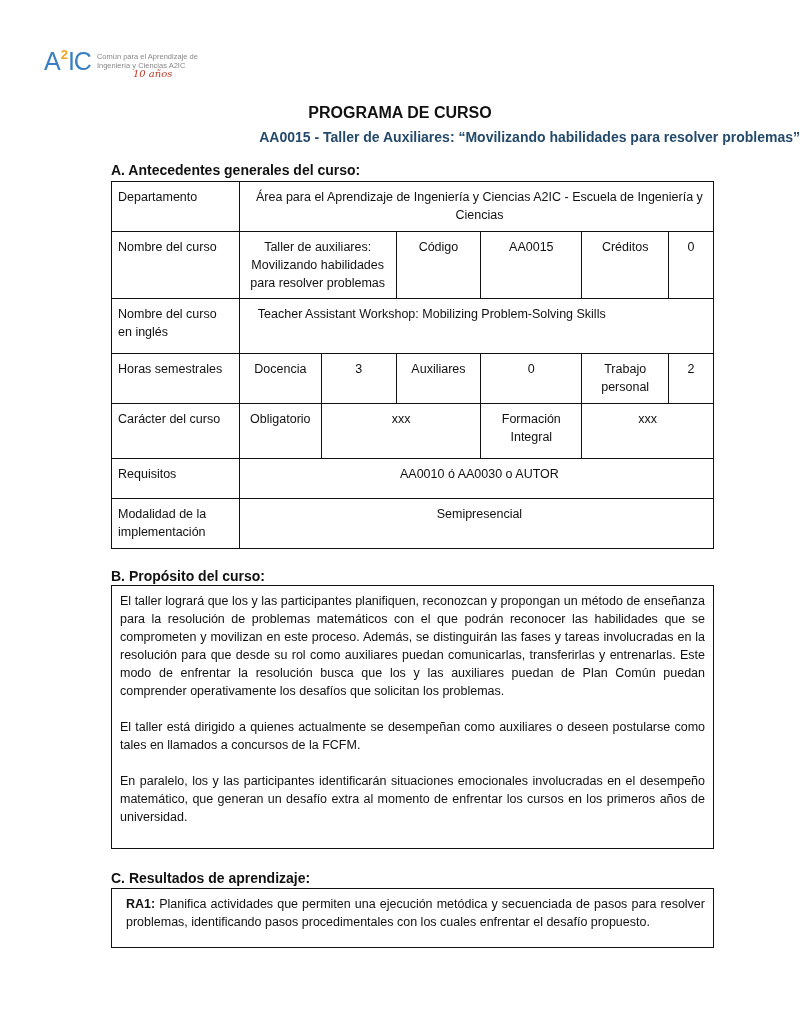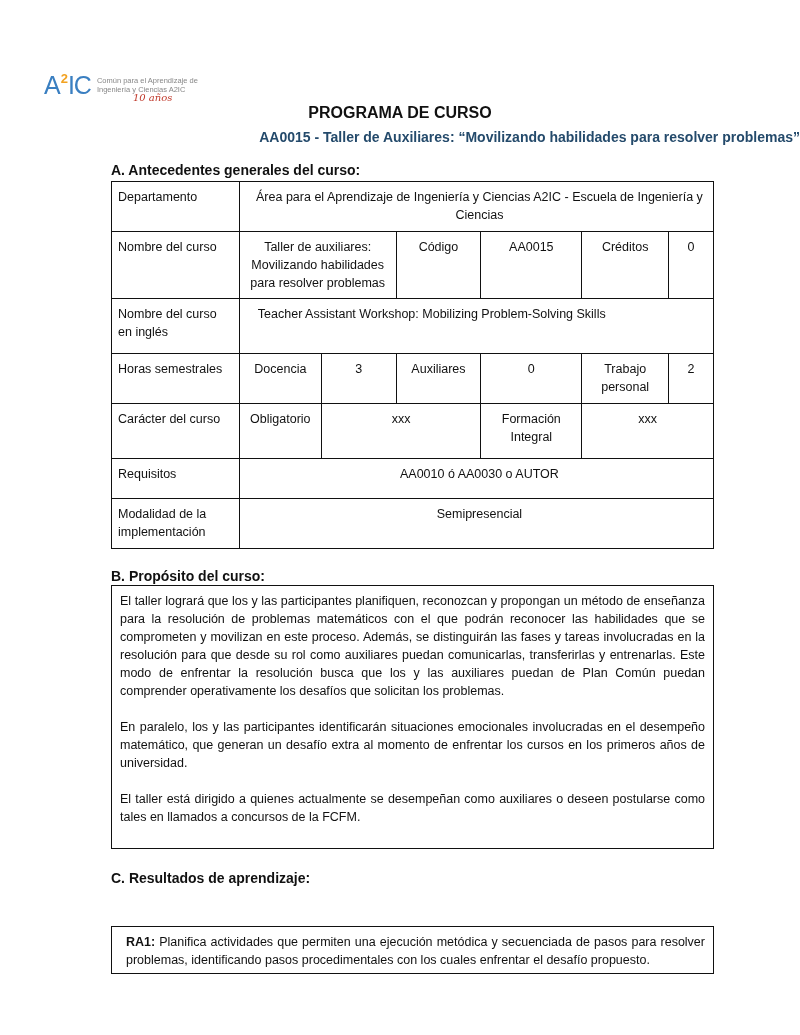--- a/index.html
+++ b/index.html
@@ -1,19 +1,19 @@
 <!DOCTYPE html>
 <html><head>
 <meta charset="utf-8">
 <style>
   * { box-sizing: border-box; margin: 0; padding: 0; }
   html, body { width: 800px; height: 1035px; background: #ffffff; }
   body { font-family: "Liberation Sans", "DejaVu Sans", sans-serif; color: #111; position: relative; overflow: hidden; }
 
-  .logo { position: absolute; left: 44px; top: 72px; display: flex; align-items: center; }
+  .logo { position: absolute; left: 44px; top: 48px; display: flex; align-items: center; }
   .logo-mark { font-size: 25px; color: #3a7fc1; font-weight: normal; letter-spacing: -1px; line-height: 1; }
   .logo-mark sup { font-size: 13px; color: #f2a221; vertical-align: 11px; margin: 0 1px; font-weight: bold; }
   .logo-mark .ic { color: #3a7fc1; }
   .logo-text { margin-left: 6px; font-size: 7.5px; color: #888; line-height: 9px; position: relative; }
   .logo-anos { position: absolute; left: 36px; top: 17px; font-size: 10px; font-style: italic; color: #c0392b; font-family: "DejaVu Serif", serif; }
 
   .title { position: absolute; top: 104px; left: 0; width: 800px; text-align: center; font-weight: bold; font-size: 16px; color: #111; }
   .subtitle { position: absolute; top: 129px; left: 0; width: 800px; text-align: right; font-weight: bold; font-size: 14px; color: #244a6b; }
 
   .section-heading { position: absolute; left: 111px; font-weight: bold; font-size: 14px; color: #111; }
@@ -97,20 +97,20 @@
   <tr style="height:50px">
     <td class="label">Modalidad de la implementación</td>
     <td colspan="6" class="l">Semipresencial</td>
   </tr>
 </tbody>
   </table>
 
 <div class="section-heading" style="top:568px;">B. Propósito del curso:</div>
 <div class="box" style="top:585px; height:264px;">
   <p>El taller logrará que los y las participantes planifiquen, reconozcan y propongan un método de enseñanza para la resolución de problemas matemáticos con el que podrán reconocer las habilidades que se comprometen y movilizan en este proceso. Además, se distinguirán las fases y tareas involucradas en la resolución para que desde su rol como auxiliares puedan comunicarlas, transferirlas y entrenarlas. Este modo de enfrentar la resolución busca que los y las auxiliares puedan de Plan Común puedan comprender operativamente los desafíos que solicitan los problemas.</p>
+  <p>El taller está dirigido a quienes actualmente se desempeñan como auxiliares o deseen postularse como tales en llamados a concursos de la FCFM.</p>
   <p>En paralelo, los y las participantes identificarán situaciones emocionales involucradas en el desempeño matemático, que generan un desafío extra al momento de enfrentar los cursos en los primeros años de universidad.</p>
-  <p>El taller está dirigido a quienes actualmente se desempeñan como auxiliares o deseen postularse como tales en llamados a concursos de la FCFM.</p>
 </div>
 
 <div class="section-heading" style="top:870px;">C. Resultados de aprendizaje:</div>
-<div class="box" style="top:888px; height:48px; padding-left:14px;margin-top:38px;">
+<div class="box" style="top:888px; height:60px; padding-left:14px;">
   <p><span class="ra-label">RA1:</span><span> Planifica actividades que permiten una ejecución metódica y secuenciada de pasos para resolver problemas, identificando pasos procedimentales con los cuales enfrentar el desafío propuesto.</span></p>
 </div>
 
 </body></html>

